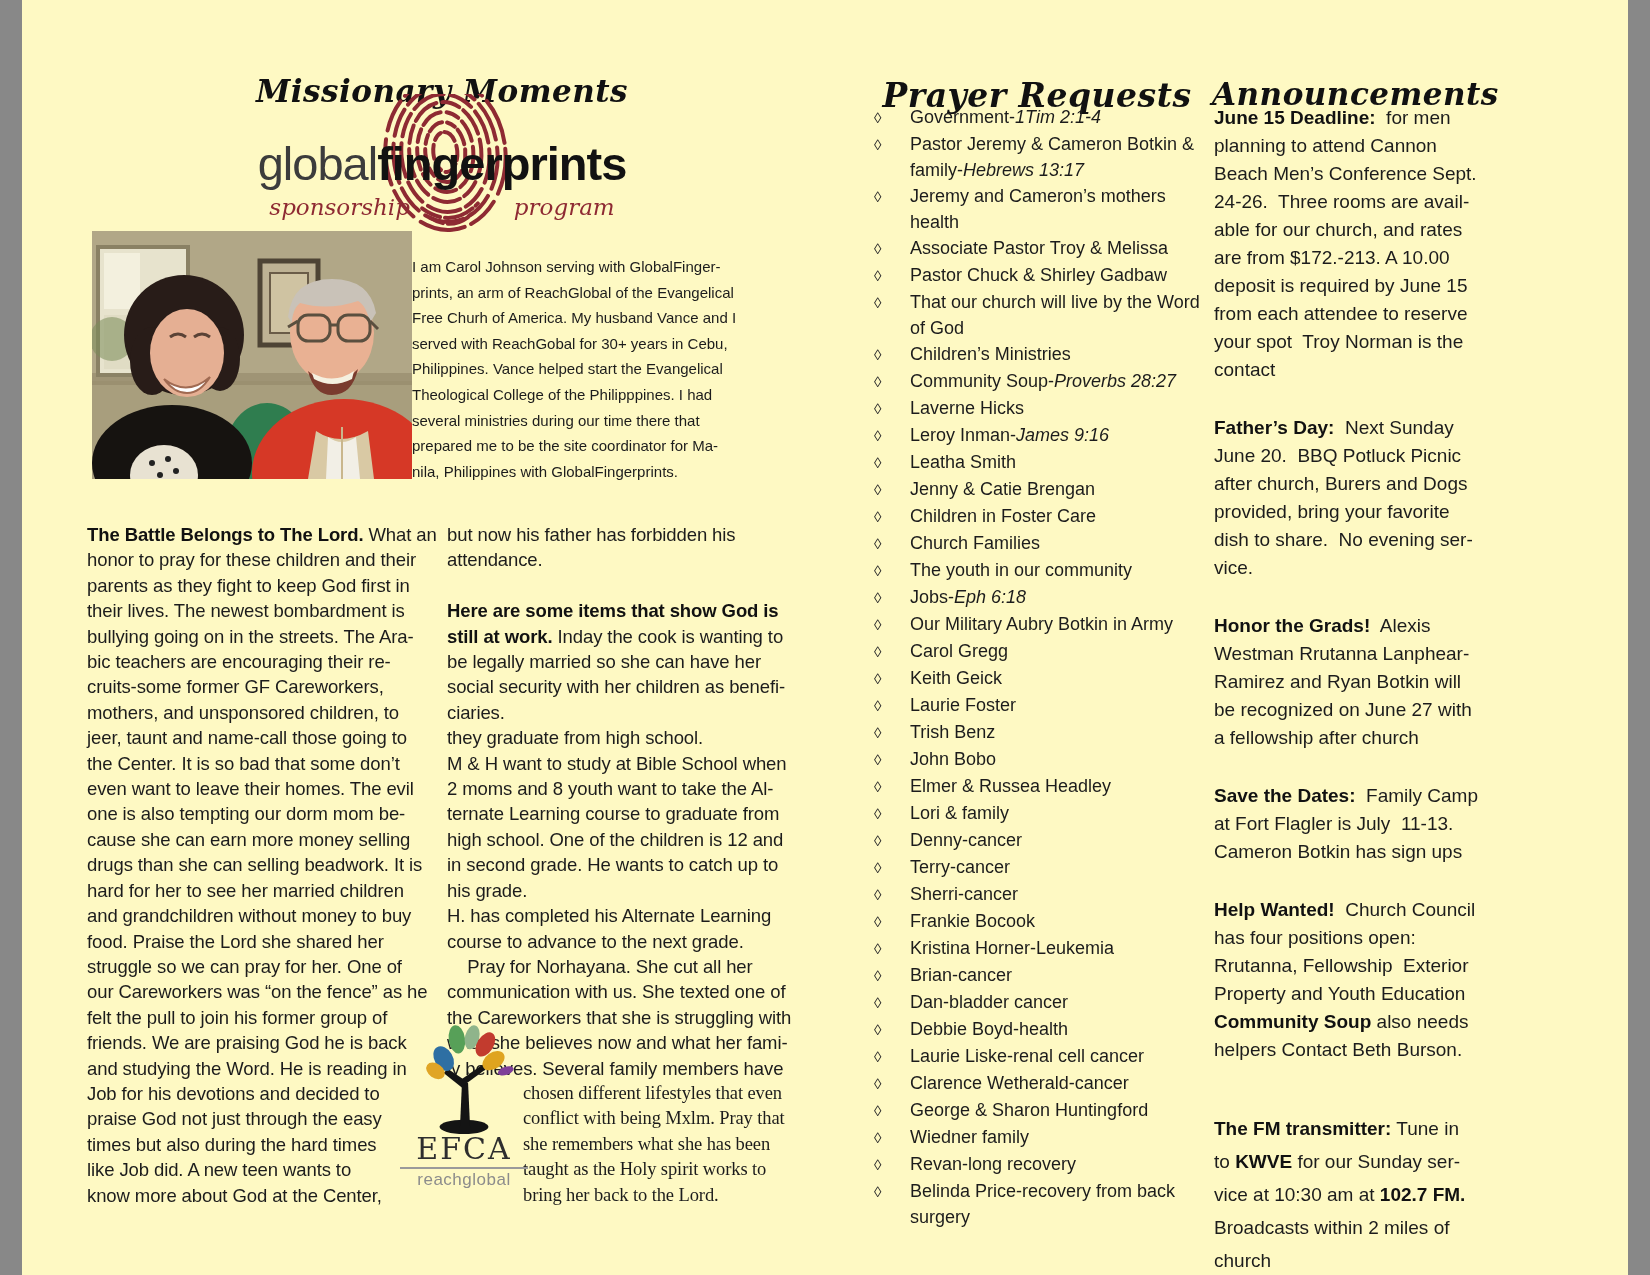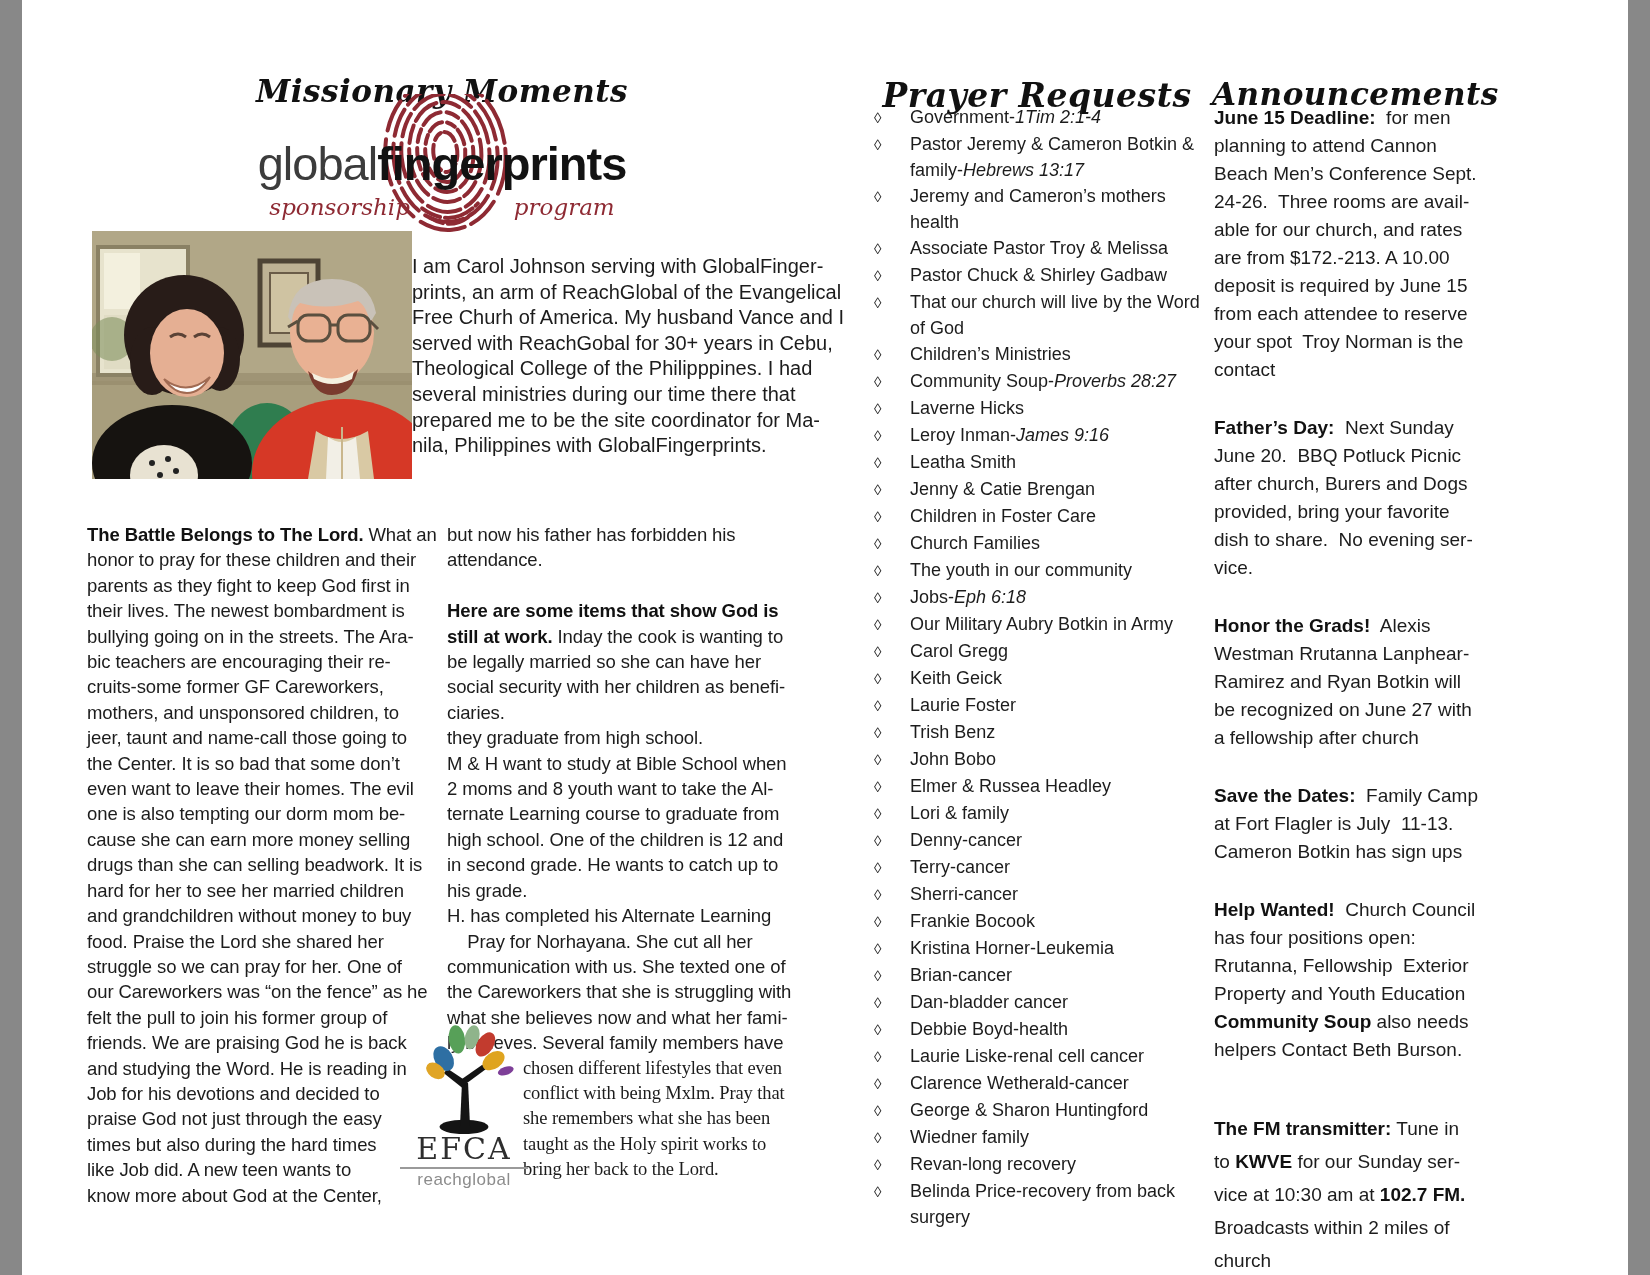--- a/index.html
+++ b/index.html
@@ -1,36 +1,36 @@
 <!DOCTYPE html>
 <html><head>
 <meta charset="utf-8">
 <style>
   html,body{margin:0;padding:0;background:#888;}
   .page{
-    position:relative;width:1606px;height:1275px;background:#ffffff;
+    position:relative;width:1606px;height:1275px;background:#fef9c3;
     font-family:"Liberation Sans",sans-serif;color:#1c1c1c;overflow:hidden;
     margin:0 auto;
   }
   .serif-head{
     font-family:"DejaVu Serif","Liberation Serif",serif;
     font-weight:bold;font-style:italic;color:#111;
     text-align:center;letter-spacing:.5px;
   }
   
   .m-title{position:absolute;left:65px;top:52px;width:710px;font-size:31px;}
   .gf-logo{position:absolute;left:65px;top:92px;width:710px;height:145px;}
   .gf-print{position:absolute;left:288px;top:2px;width:142px;height:142px;}
   .gf-words{position:absolute;left:0;top:46px;width:710px;text-align:center;font-size:47px;line-height:52px;white-space:pre;}
   .gf-w1{font-weight:300;color:#3c3c3c;letter-spacing:-1px;}
   .gf-w2{font-weight:700;color:#121212;letter-spacing:-1px;}
   .gf-sub{position:absolute;left:0;top:102px;width:710px;display:flex;justify-content:center;gap:104px;
     font-family:"DejaVu Serif","Liberation Serif",serif;font-style:italic;font-size:23px;color:#8e2a33;}
   .photo{position:absolute;left:70px;top:231px;width:320px;height:248px;}
-  .intro{position:absolute;left:390px;top:254px;width:400px;font-size:20px;line-height:25.6px;}
+  .intro{position:absolute;left:390px;top:254px;width:400px;font-size:15px;line-height:25.6px;}
   .bodycol{position:absolute;top:522px;font-size:18.5px;line-height:25.4px;letter-spacing:-0.1px;}
   .col-a{left:65px;width:365px;}
   .col-b{left:425px;width:375px;}
   .ln{white-space:pre;min-height:25.4px;}
   .ln.indent{padding-left:76px;font-family:Liberation Serif, serif;}
   .efca{position:absolute;left:372px;top:1022px;width:140px;text-align:center;}
   .efca-tree{width:104px;height:112px;display:block;margin:0 auto;}
   .efca-name{font-family:"DejaVu Serif","Liberation Serif",serif;font-size:30px;letter-spacing:2px;color:#2e2e2e;line-height:30px;}
   .efca-rule{border:none;border-top:2px solid #9a9a9a;margin:3px 6px 1px 6px;}
   .efca-sub{font-size:17px;color:#8c8c8c;letter-spacing:.5px;}
@@ -116,20 +116,21 @@
       <path d="M224,200 q24,16 52,0 l6,48 l-66,0 Z" fill="#d9c9a4"></path>
       <path d="M236,206 q14,10 28,0 l4,42 l-34,0 Z" fill="#f2efe6"></path>
       <path d="M250,196 v52" stroke="#c9b68c" stroke-width="2"></path>
     </svg>
 
     <div class="intro" id="intro-lines">
         <div class="ln">I am Carol Johnson serving with GlobalFinger-</div>
         <div class="ln">prints, an arm of ReachGlobal of the Evangelical</div>
         <div class="ln">Free Churh of America. My husband Vance and I</div>
         <div class="ln">served with ReachGobal for 30+ years in Cebu,</div>
+        <div class="ln">Philippines. Vance helped start the Evangelical</div>
         <div class="ln">Theological College of the Philipppines. I had</div>
         <div class="ln">several ministries during our time there that</div>
         <div class="ln">prepared me to be the site coordinator for Ma-</div>
         <div class="ln">nila, Philippines with GlobalFingerprints.</div>
       </div>
     <div class="bodycol col-a" id="col-a">
         <div class="ln"><b>The Battle Belongs to The Lord.</b> What an</div>
         <div class="ln">honor to pray for these children and their</div>
         <div class="ln">parents as they fight to keep God first in</div>
         <div class="ln">their lives. The newest bombardment is</div>
@@ -167,20 +168,21 @@
         <div class="ln">social security with her children as benefi-</div>
         <div class="ln">ciaries.</div>
         <div class="ln">they graduate from high school.</div>
         <div class="ln">M &amp; H want to study at Bible School when</div>
         <div class="ln">2 moms and 8 youth want to take the Al-</div>
         <div class="ln">ternate Learning course to graduate from</div>
         <div class="ln">high school. One of the children is 12 and</div>
         <div class="ln">in second grade. He wants to catch up to</div>
         <div class="ln">his grade.</div>
         <div class="ln">H. has completed his Alternate Learning</div>
+        <div class="ln">course to advance to the next grade.</div>
         <div class="ln">    Pray for Norhayana. She cut all her</div>
         <div class="ln">communication with us. She texted one of</div>
         <div class="ln">the Careworkers that she is struggling with</div>
         <div class="ln">what she believes now and what her fami-</div>
         <div class="ln">ly believes. Several family members have</div>
         <div class="ln indent">chosen different lifestyles that even</div>
         <div class="ln indent">conflict with being Mxlm. Pray that</div>
         <div class="ln indent">she remembers what she has been</div>
         <div class="ln indent">taught as the Holy spirit works to</div>
         <div class="ln indent">bring her back to the Lord.</div>

